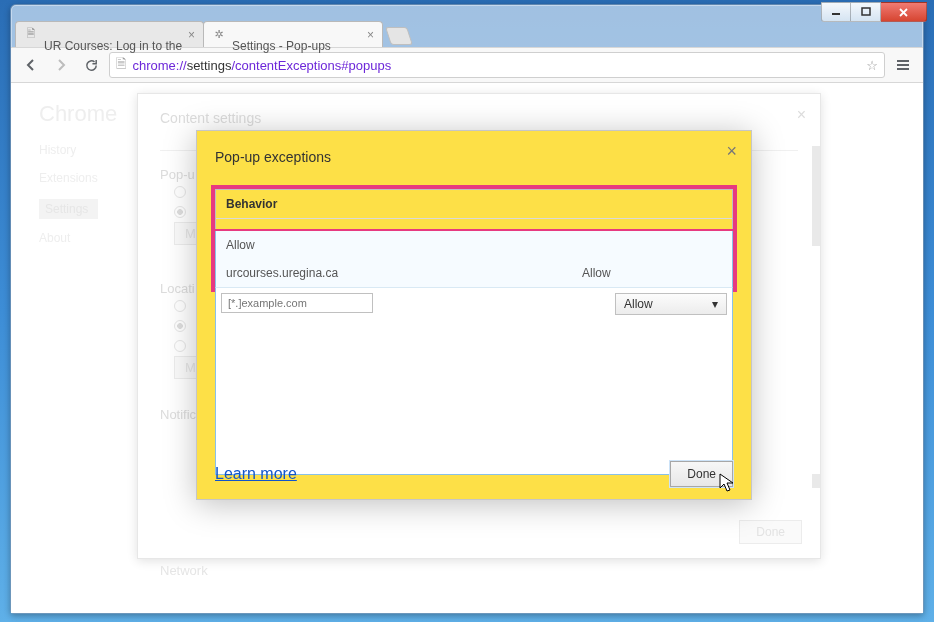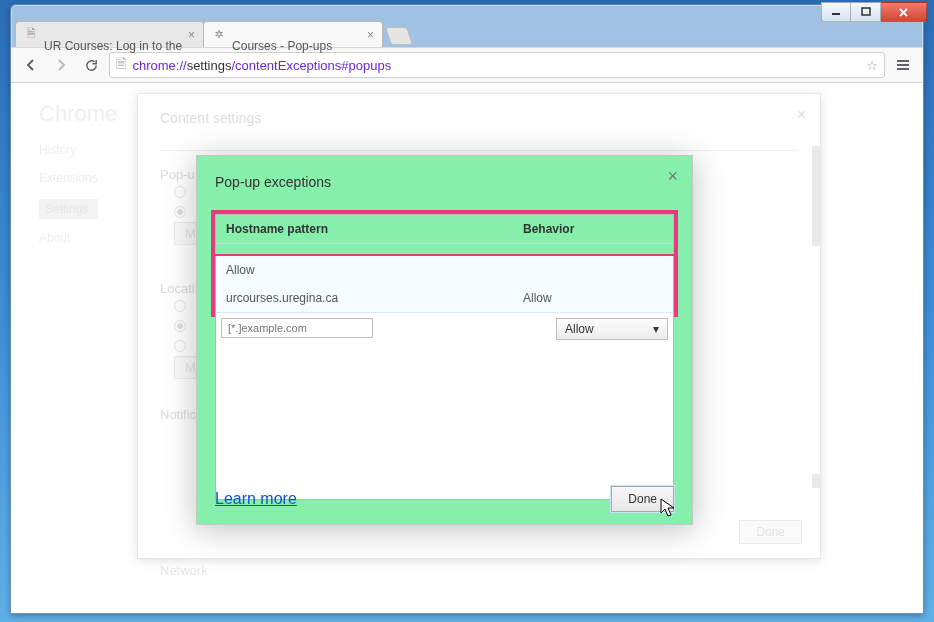--- a/index.html
+++ b/index.html
@@ -90,22 +90,22 @@
   .fake-radio{ width:12px; height:12px; border:1px solid #e6e6e6; border-radius:50%; display:inline-block; margin:4px 8px 4px 14px; vertical-align:middle;}
   .fake-radio.sel{ background:radial-gradient(circle,#ddd 0 40%, #fff 42% 100%);}
   .fake-btn{ display:inline-block; border:1px solid #ececec; padding:3px 10px; margin-left:14px; color:#e5e5e5; background:#fafafa;}
   .cs-scroll{ position:absolute; right:0; top:52px; width:8px; height:100px; background:#e9e9e9;}
   .cs-scroll2{ position:absolute; right:0; bottom:70px; width:8px; height:14px; background:#e9e9e9;}
   .cs-done{ position:absolute; right:18px; bottom:14px; border:1px solid #ececec; padding:4px 16px; font-size:12px; color:#e3e3e3; background:#fafafa;}
   .network-label{position:absolute; left:22px; bottom:-20px; font-size:13px; color:#e5e5e5;}
 
   
   .pe-dialog{
-    position:absolute; left:185px; top:72px; width:497px; height:370px;
-    background:#86efac; border:1px solid #c6c6c6; box-shadow:0 4px 30px rgba(0,0,0,0.25);
+    position:absolute; left:185px; top:47px; width:556px; height:370px;
+    background:#fde047; border:1px solid #c6c6c6; box-shadow:0 4px 30px rgba(0,0,0,0.25);
     color:#333;
   }
   .pe-title{ position:absolute; left:18px; top:18px; font-size:14px; color:#333;}
   .pe-close{ position:absolute; right:14px; top:10px; font-size:18px; color:#777; cursor:pointer;}
   .pe-table-wrap{
     position:absolute; left:14px; top:54px; right:14px; height:48px;
     border:4px solid #e73a80;
   }
   .pe-table-wrap-inner{ border:1px solid #bfbfbf; border-bottom:none; height:100%;}
   .pe-header{ display:flex; font-size:12px; font-weight:bold; color:#333; padding:7px 10px; border-bottom:1px solid #d9d9d9;}
@@ -167,21 +167,21 @@
   </div>
 
   <div class="tabstrip">
     <div class="tab">
       <span class="favicon">🗎</span>
       <span class="title">UR Courses: Log in to the</span>
       <span class="close">×</span>
     </div>
     <div class="tab active">
       <span class="favicon">✲</span>
-      <span class="title">Courses - Pop-ups</span>
+      <span class="title">Settings - Pop-ups</span>
       <span class="close">×</span>
     </div>
     <div class="newtab"></div>
   </div>
 
   <div class="toolbar">
     <div class="nav-btn">
       <svg width="16" height="16" viewBox="0 0 16 16">
           <path d="M10 3l-5 5 5 5" fill="none" stroke="#5f6368" stroke-width="2"></path>
         </svg>
@@ -248,21 +248,20 @@
       <div class="network-label">Network</div>
     </div>
 
     <div class="pe-dialog">
       <div class="pe-title">Pop-up exceptions</div>
       <div class="pe-close">×</div>
 
       <div class="pe-table-wrap">
         <div class="pe-table-wrap-inner">
           <div class="pe-header">
-            <div class="pe-col-host">Hostname pattern</div>
             <div class="pe-col-behavior">Behavior</div>
           </div>
         </div>
       </div>
       <div class="pe-rows">
         <div class="pe-rows-inner">
           <div class="pe-row">
             <div class="pe-col-behavior">Allow</div>
           </div>
           <div class="pe-row">

